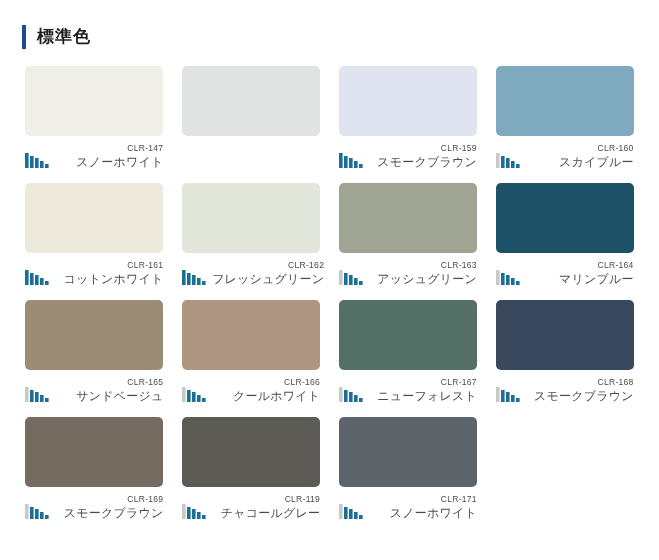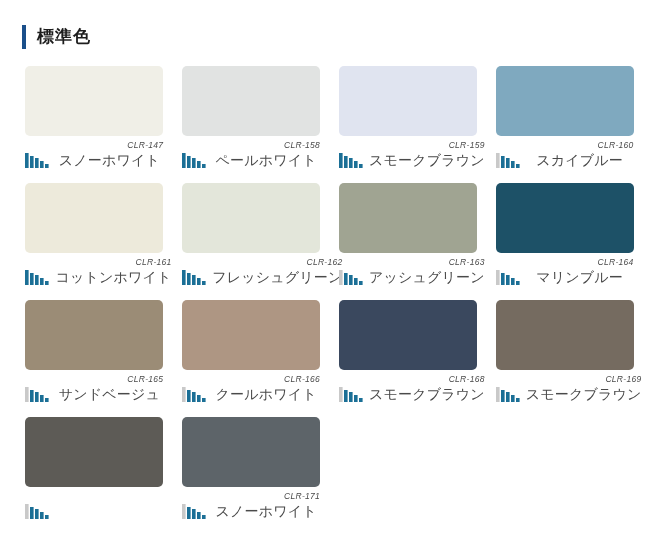--- a/index.html
+++ b/index.html
@@ -92,30 +92,28 @@
     line-height: 1.18;
     flex: 1 1 auto;
     padding-left: 4px;
   }
   .swatch-code {
     display: block;
     font-size: 8.5px;
     letter-spacing: 0.3px;
     color: #4a4a4a;
     white-space: nowrap;
-    font-style: italic;
   }
   .swatch-name {
     display: block;
-    font-size: 14px;
+    font-size: 12px;
     letter-spacing: 0.2px;
     color: #4a4a4a;
     white-space: nowrap;
     margin-top: 2px;
-    text-align: center;
   }
 </style>
 </head>
 <body>
 
 <div class="page">
 
   <div class="section-header">
     <span class="accent-bar" style="background: rgb(26, 79, 138);"></span>
     <span class="section-title">標準色</span>
@@ -134,33 +132,20 @@
             <rect x="20" y="12" width="3.6" height="4" fill="#1b6f96"></rect>
           </svg>
           <div class="swatch-text">
             <span class="swatch-code">CLR-147</span>
             <span class="swatch-name">スノーホワイト</span>
           </div>
         </div>
       </div>
       <div class="swatch-card">
         <div class="swatch-chip" style="background: rgb(225, 227, 226);"></div>
-        <div class="swatch-meta">
-          <svg class="bars-icon" width="26" height="16" viewBox="0 0 26 16">
-            <rect x="0" y="1" width="3.6" height="15" fill="#1b6f96"></rect>
-            <rect x="5" y="4" width="3.6" height="12" fill="#1b6f96"></rect>
-            <rect x="10" y="6" width="3.6" height="10" fill="#1b6f96"></rect>
-            <rect x="15" y="9" width="3.6" height="7" fill="#1b6f96"></rect>
-            <rect x="20" y="12" width="3.6" height="4" fill="#1b6f96"></rect>
-          </svg>
-          <div class="swatch-text">
-            <span class="swatch-code">CLR-158</span>
-            <span class="swatch-name">ペールホワイト</span>
-          </div>
-        </div>
       </div>
       <div class="swatch-card">
         <div class="swatch-chip" style="background: rgb(224, 228, 240);"></div>
         <div class="swatch-meta">
           <svg class="bars-icon" width="26" height="16" viewBox="0 0 26 16">
             <rect x="0" y="1" width="3.6" height="15" fill="#1b6f96"></rect>
             <rect x="5" y="4" width="3.6" height="12" fill="#1b6f96"></rect>
             <rect x="10" y="6" width="3.6" height="10" fill="#1b6f96"></rect>
             <rect x="15" y="9" width="3.6" height="7" fill="#1b6f96"></rect>
             <rect x="20" y="12" width="3.6" height="4" fill="#1b6f96"></rect>
@@ -277,20 +262,36 @@
             <rect x="15" y="9" width="3.6" height="7" fill="#1b6f96"></rect>
             <rect x="20" y="12" width="3.6" height="4" fill="#1b6f96"></rect>
           </svg>
           <div class="swatch-text">
             <span class="swatch-code">CLR-166</span>
             <span class="swatch-name">クールホワイト</span>
           </div>
         </div>
       </div>
       <div class="swatch-card">
+        <div class="swatch-chip" style="background: rgb(84, 112, 102);"></div>
+        <div class="swatch-meta">
+          <svg class="bars-icon" width="26" height="16" viewBox="0 0 26 16">
+            <rect x="0" y="1" width="3.6" height="15" fill="#c9c9c9"></rect>
+            <rect x="5" y="4" width="3.6" height="12" fill="#1b6f96"></rect>
+            <rect x="10" y="6" width="3.6" height="10" fill="#1b6f96"></rect>
+            <rect x="15" y="9" width="3.6" height="7" fill="#1b6f96"></rect>
+            <rect x="20" y="12" width="3.6" height="4" fill="#1b6f96"></rect>
+          </svg>
+          <div class="swatch-text">
+            <span class="swatch-code">CLR-167</span>
+            <span class="swatch-name">ニューフォレスト</span>
+          </div>
+        </div>
+      </div>
+      <div class="swatch-card">
         <div class="swatch-chip" style="background: rgb(58, 72, 94);"></div>
         <div class="swatch-meta">
           <svg class="bars-icon" width="26" height="16" viewBox="0 0 26 16">
             <rect x="0" y="1" width="3.6" height="15" fill="#c9c9c9"></rect>
             <rect x="5" y="4" width="3.6" height="12" fill="#1b6f96"></rect>
             <rect x="10" y="6" width="3.6" height="10" fill="#1b6f96"></rect>
             <rect x="15" y="9" width="3.6" height="7" fill="#1b6f96"></rect>
             <rect x="20" y="12" width="3.6" height="4" fill="#1b6f96"></rect>
           </svg>
           <div class="swatch-text">
@@ -318,20 +319,24 @@
       <div class="swatch-card">
         <div class="swatch-chip" style="background: rgb(93, 91, 86);"></div>
         <div class="swatch-meta">
           <svg class="bars-icon" width="26" height="16" viewBox="0 0 26 16">
             <rect x="0" y="1" width="3.6" height="15" fill="#c9c9c9"></rect>
             <rect x="5" y="4" width="3.6" height="12" fill="#1b6f96"></rect>
             <rect x="10" y="6" width="3.6" height="10" fill="#1b6f96"></rect>
             <rect x="15" y="9" width="3.6" height="7" fill="#1b6f96"></rect>
             <rect x="20" y="12" width="3.6" height="4" fill="#1b6f96"></rect>
           </svg>
+          <div class="swatch-text">
+            <span class="swatch-code">CLR-119</span>
+            <span class="swatch-name">チャコールグレー</span>
+          </div>
         </div>
       </div>
       <div class="swatch-card">
         <div class="swatch-chip" style="background: rgb(93, 100, 105);"></div>
         <div class="swatch-meta">
           <svg class="bars-icon" width="26" height="16" viewBox="0 0 26 16">
             <rect x="0" y="1" width="3.6" height="15" fill="#c9c9c9"></rect>
             <rect x="5" y="4" width="3.6" height="12" fill="#1b6f96"></rect>
             <rect x="10" y="6" width="3.6" height="10" fill="#1b6f96"></rect>
             <rect x="15" y="9" width="3.6" height="7" fill="#1b6f96"></rect>

